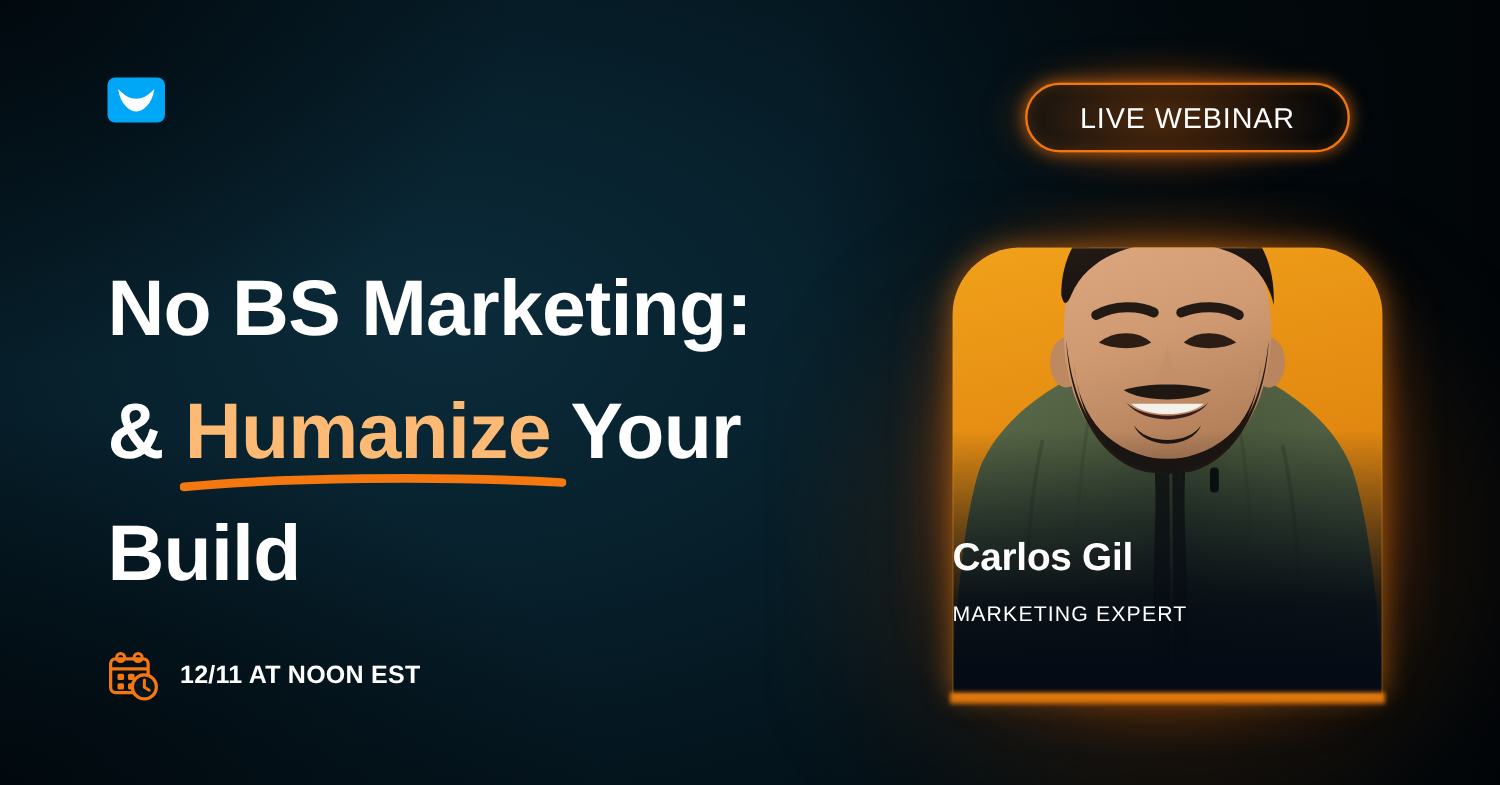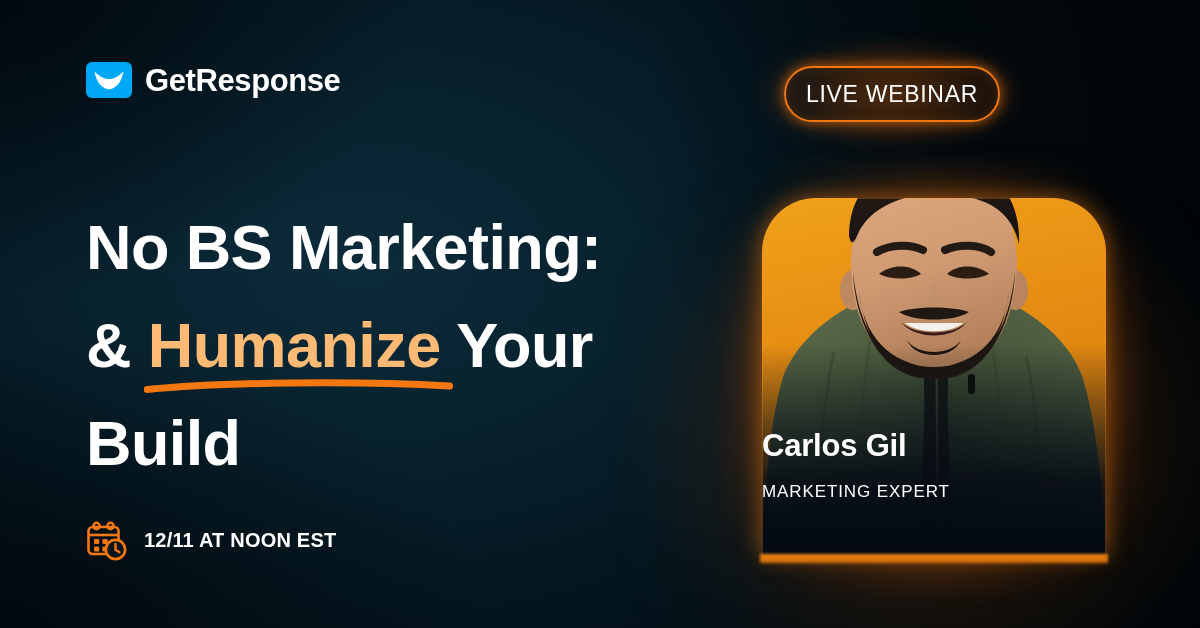--- a/index.html
+++ b/index.html
@@ -55,22 +55,22 @@
   }
   .logo-mark svg { display:block; }
   .logo-text {
     color:#ffffff; font-size:31px; font-weight:700;
     letter-spacing:-0.4px; line-height:1;
     white-space:nowrap;
   }
 
   
   .badge-wrap {
-    position:absolute; left:784px; top:66px;
-    width:216px; height:56px;border-radius:24px;
+    position:absolute; left:820px; top:66px;
+    width:260px; height:56px;border-radius:24px;
   }
   .badge-glow {
     position:absolute; left:-26px; top:-26px;
     width:268px; height:108px; border-radius:60px;
     background:radial-gradient(ellipse at 50% 50%, rgba(243,112,14,0.42) 0%, rgba(213,90,8,0.20) 45%, rgba(140,56,4,0.04) 70%, rgba(0,0,0,0) 85%);
     filter:blur(7px);
   }
   .badge {
     position:absolute; inset:0;
     border:2px solid #f0760f;
@@ -183,21 +183,20 @@
   <div class="bg-corner-dark-bl"></div>
   <div class="bg-right-dark"></div>
   <div class="bg-warm-glow"></div>
 
   <div class="logo">
     <span class="logo-mark">
       <svg width="34" height="22" viewBox="0 0 34 22" aria-hidden="true">
         <path d="M2.5 2.2 C4.2 14.6 12.0 20.2 17.0 20.2 C22.0 20.2 29.8 14.6 31.5 2.2 C26.6 7.6 21.8 10.0 17.0 10.0 C12.2 10.0 7.4 7.6 2.5 2.2 Z" fill="#ffffff"></path>
       </svg>
     </span>
-    <span class="logo-text">GetResponse</span>
   </div>
 
   <div class="badge-wrap">
     <div class="badge-glow"></div>
     <div class="badge">
       <span class="badge-text">LIVE WEBINAR</span>
     </div>
   </div>
 
   <div class="headline">

